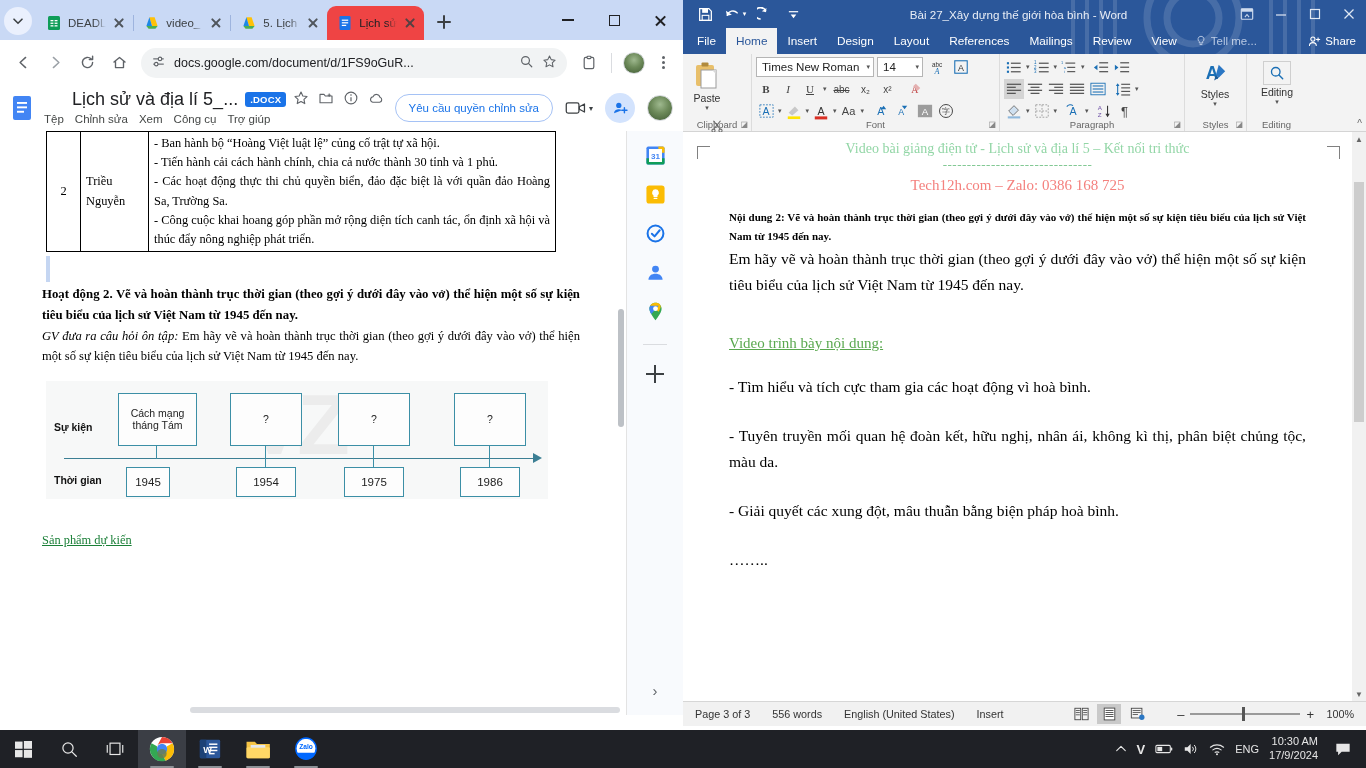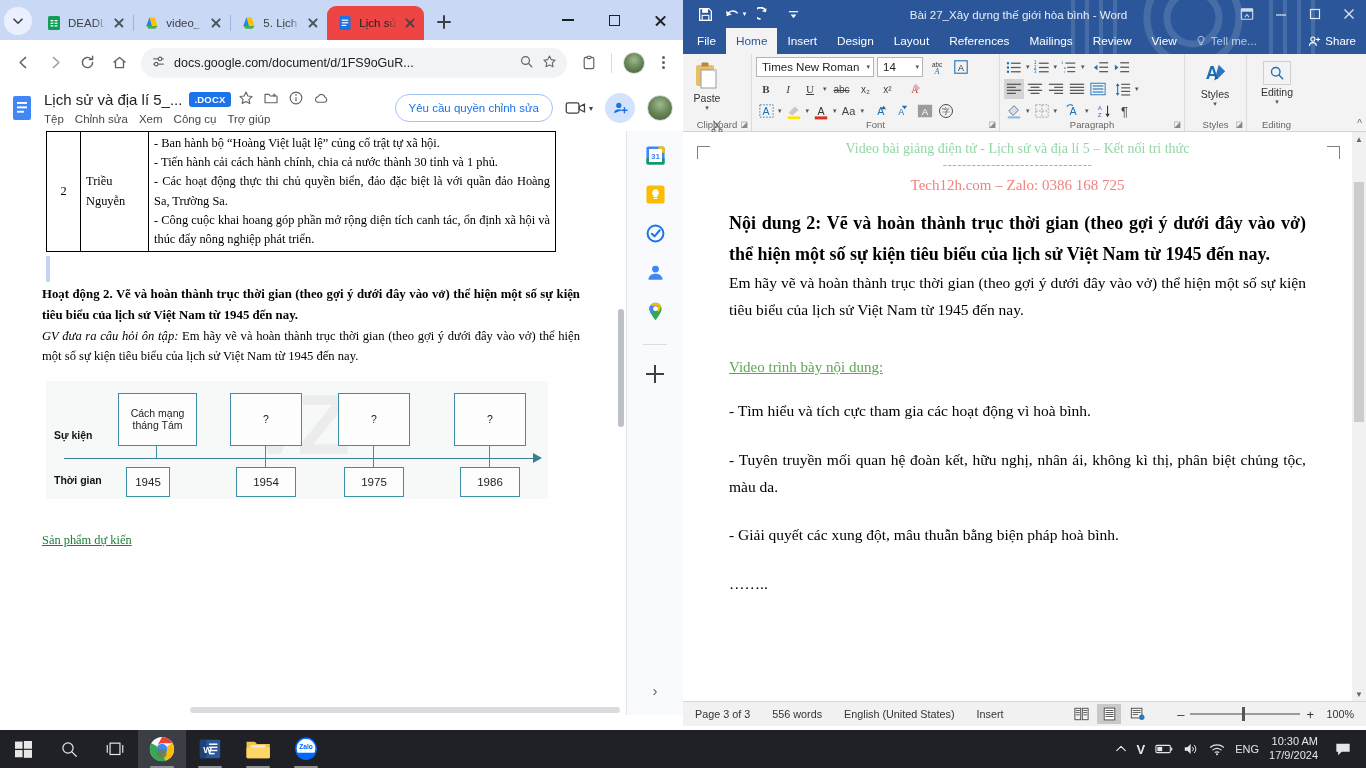--- a/index.html
+++ b/index.html
@@ -90,21 +90,21 @@
   }
   .kebab { width: 24px; height: 24px; display:flex; flex-direction: column; align-items: center;
            justify-content: center; gap: 2.4px; cursor: pointer; }
   .kebab i { width: 3px; height: 3px; border-radius: 2px; background: #5f6368; display: block; }
 
   
   .docs-header { height: 46px; background: #fff; display: flex; align-items: center; padding: 0 10px; gap: 8px; }
   .docs-logo { width: 26px; height: 32px; flex: 0 0 26px; position: relative; }
   .docs-titleblock { display: flex; flex-direction: column; justify-content: center; }
   .docs-titleline { display: flex; align-items: center; gap: 7px; height: 21px; }
-  .docs-name { font-size: 15px; color: #202124; white-space: nowrap; }
+  .docs-name { font-size: 18px; color: #202124; white-space: nowrap; margin-left: 28px; }
   .docx-badge {
     background: #1a73e8; color: #fff; font-size: 9.5px; font-weight: bold;
     padding: 2px 5px; border-radius: 3px; letter-spacing: .2px;
   }
   .docs-menu { display: flex; gap: 11px; font-size: 11.5px; color: #444746; height: 18px; align-items: center; }
   .docs-menu span { cursor: pointer; }
   .hdr-icon { width: 18px; height: 18px; color: #5f6368; cursor: pointer; }
   .req-access {
     border: 1px solid #a5c2f5; border-radius: 16px; height: 28px; padding: 0 13px;
     display: flex; align-items: center; font-size: 11.5px; color: #1a73e8; cursor: pointer;
@@ -260,21 +260,21 @@
   
   .w-docarea { height: 569px; background: #fff; position: relative; overflow: hidden; }
   .w-page { position: absolute; left: 0; top: 0; right: 14px; height: 100%; padding: 6px 46px 0 46px;
             font-family: "Liberation Serif", serif; }
   .w-mark { position: absolute; width: 13px; height: 13px; }
   .w-mark.tl { left: 14px; top: 14px; border-left: 1px solid #808080; border-top: 1px solid #808080; }
   .w-mark.tr { right: 26px; top: 14px; border-right: 1px solid #808080; border-top: 1px solid #808080; }
   .w-hdr-green { text-align: center; font-size: 14px; color: #92d6a6; line-height: 1.5; }
   .w-hdr-dash { text-align: center; font-size: 13px; color: #7cc68f; letter-spacing: .5px; margin-top: -2px; }
   .w-hdr-red { text-align: center; font-size: 15px; color: #f4817e; margin-top: 4px; }
-  .w-body-b { font-size: 18px; font-weight: bold; line-height: 1.72; text-align: justify; color: #000; margin-top: 14px; }
+  .w-body-b { font-size: 11px; font-weight: bold; line-height: 1.72; text-align: justify; color: #000; margin-top: 14px; }
   .w-body { font-size: 15.5px; line-height: 1.72; text-align: justify; color: #000; }
   .w-greenlink { font-size: 15px; color: #5aa84f; text-decoration: underline; margin-top: 36px; display: inline-block; }
   .w-vscroll { position: absolute; right: 0; top: 0; width: 14px; height: 100%; background: #f1f1f1; }
   .w-vs-arrow { height: 14px; display: flex; align-items: center; justify-content: center;
                 font-size: 8px; color: #666; cursor: pointer; }
   .w-vs-thumb { position: absolute; left: 2px; top: 50px; width: 10px; height: 240px;
                 background: #cdcdcd; cursor: pointer; }
 
   .w-status {
     height: 25px; background: #f1f1f1; border-top: 1px solid #d6d6d6;
@@ -546,21 +546,21 @@
 
         <div class="doc-h">Hoạt động 2. Vẽ và hoàn thành trục thời gian (theo gợi ý dưới đây vào vở) thể hiện một số sự kiện tiêu biểu của lịch sử Việt Nam từ 1945 đến nay.</div>
         <div class="doc-p">
           <i>GV đưa ra câu hỏi ôn tập:</i><span> Em hãy vẽ và hoàn thành trục thời gian (theo gợi ý dưới đây vào vở) thể hiện một số sự kiện tiêu biểu của lịch sử Việt Nam từ 1945 đến nay.</span>
         </div>
 
         
         <div class="timeline-wrap">
           <div class="tl-watermark">VZ</div>
 
-          <div class="tl-label" style="left:8px;top:48px;">Sự kiện</div>
+          <div class="tl-label" style="left:8px;top:40px;">Sự kiện</div>
           <div class="tl-label" style="left:8px;top:93px;">Thời gian</div>
 
           <div class="tl-axis"></div>
           <div class="tl-arrow"></div>
 
           <div class="tl-ebox" style="left:72px;width:79px;height:53px;">Cách mạng tháng Tám</div>
           <div class="tl-stem" style="left:110px;top:65px;height:13px;"></div>
           <div class="tl-tbox" style="left:80px;width:44px;">1945</div>
 
           <div class="tl-ebox" style="left:184px;width:72px;height:53px;">?</div>

